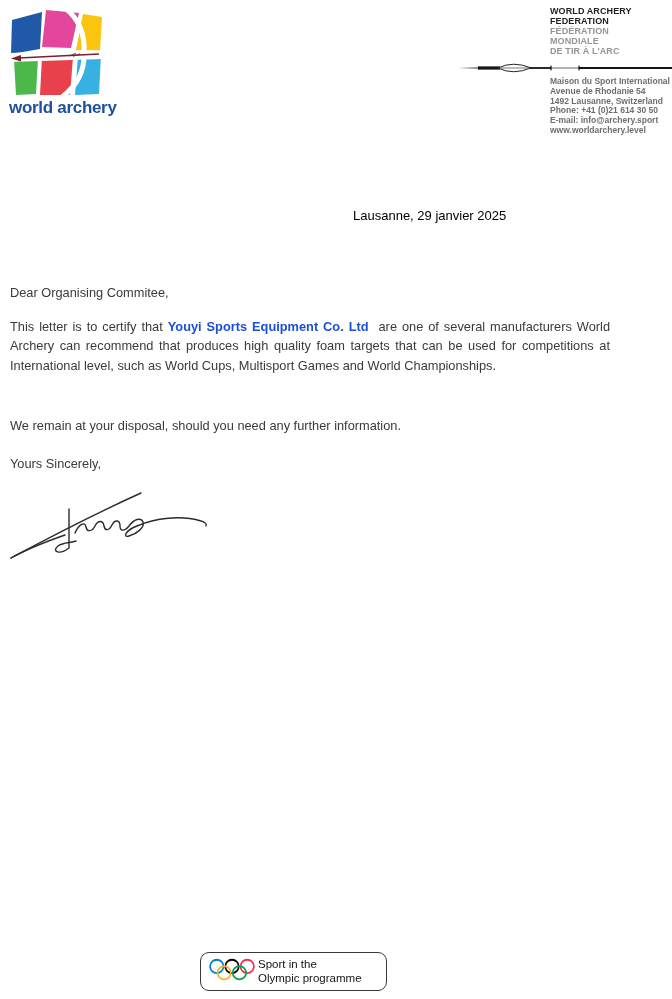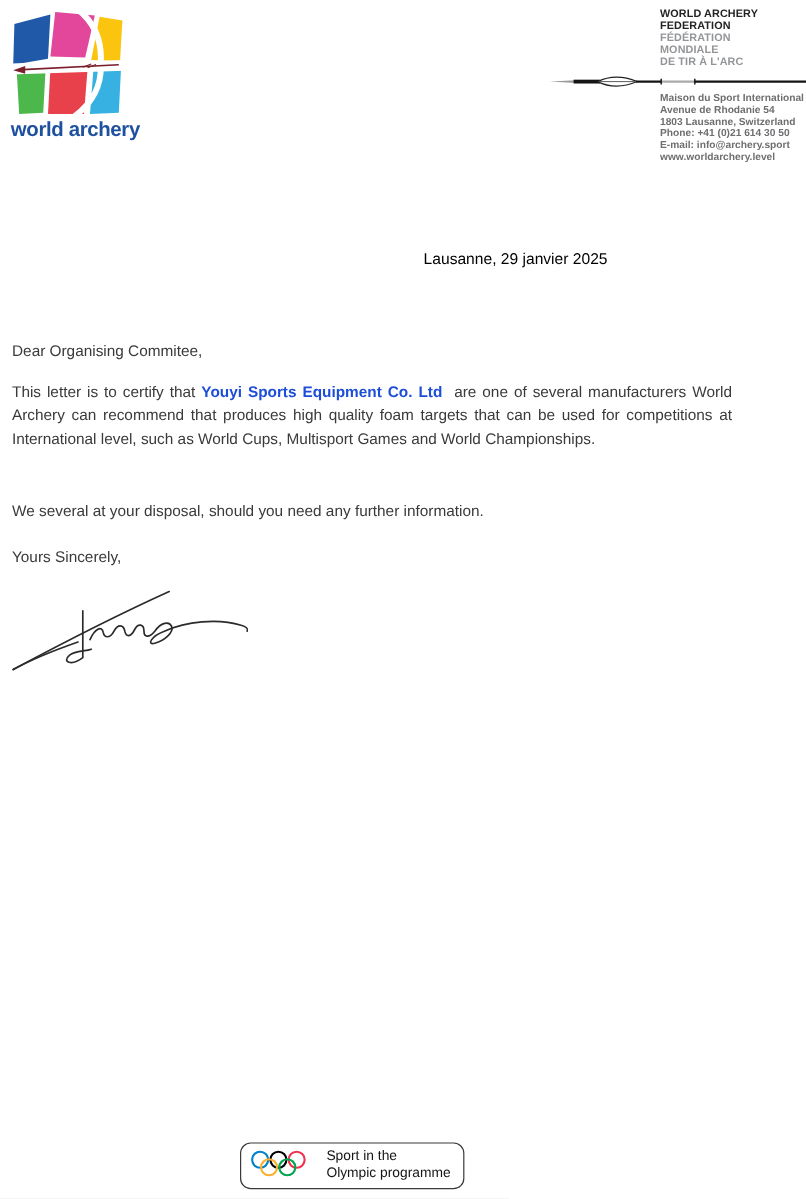--- a/index.html
+++ b/index.html
@@ -36,21 +36,21 @@
   .paragraph b{color:#1d4ed8;}
   .closing{left:10px;top:418px;font-size:12.8px;color:#3a3a3a;}
   .valediction{left:10px;top:456px;font-size:12.8px;color:#3a3a3a;}
   .signature-svg{left:3px;top:486px;width:212px;height:86px;}
   .signer{left:10px;top:588px;font-size:12.8px;line-height:19.4px;color:#3a3a3a;}
   .signer span{display:block;}
   
   .footer-box{
     left:200px;top:952px;width:187px;height:39px;
     border:1.2px solid #3a3a3a;border-radius:9px;
-    display:flex;align-items:center;gap:17px;
+    display:flex;align-items:center;gap:3px;
     padding-left:8px;box-sizing:border-box;
     background:#fff;
   }
   .rings-svg{width:46px;height:30px;flex:0 0 auto;}
   .oly-label{font-size:11.5px;line-height:13.5px;color:#141414;}
   .oly-label span{display:block;}
 </style>
 </head>
 <body>
 
@@ -88,35 +88,35 @@
     <line x1="75" y1="8" x2="96" y2="8" stroke="#141414" stroke-width="1.8"></line>
     <line x1="96" y1="8" x2="124" y2="8" stroke="#aaaaaa" stroke-width="1.8"></line>
     <line x1="124" y1="8" x2="217" y2="8" stroke="#141414" stroke-width="1.8"></line>
     <rect x="95.4" y="5.6" width="1.2" height="4.8" fill="#141414"></rect>
     <rect x="123.4" y="5.6" width="1.2" height="4.8" fill="#141414"></rect>
   </svg>
 
   <div class="abs address">
     <span>Maison du Sport International</span>
     <span>Avenue de Rhodanie 54</span>
-    <span>1803 Lausanne, Switzerland</span>
+    <span>1492 Lausanne, Switzerland</span>
     <span>Phone: +41 (0)21 614 30 50</span>
     <span>E-mail: info@archery.sport</span>
     <span>www.worldarchery.level</span>
   </div>
 
   <div class="abs dateline">Lausanne, 29 janvier 2025</div>
 
   <div class="abs salutation">Dear Organising Commitee,</div>
 
   <p class="abs paragraph" style="margin:0;">
     <span>This letter is to certify that </span><b>Youyi Sports Equipment Co. Ltd</b><span>&nbsp; are one of several manufacturers World Archery can recommend that produces high quality foam targets that can be used for competitions at International level, such as World Cups, Multisport Games and World Championships.</span>
   </p>
 
-  <div class="abs closing">We several at your disposal, should you need any further information.</div>
+  <div class="abs closing">We remain at your disposal, should you need any further information.</div>
 
   <div class="abs valediction">Yours Sincerely,</div>
 
   <svg class="abs signature-svg" viewBox="0 0 212 86" xmlns="http://www.w3.org/2000/svg">
     <g stroke="#2b2b2b" stroke-width="1.4" fill="none" stroke-linecap="round">
       <path d="M8,72 C36,57 96,26 138,7"></path>
       <path d="M8,72 C24,63 42,56 62,49"></path>
       <path d="M66,23 C66,37 66,52 66,62 C57,69 48,66 55,60 C60,56 68,57 73,55"></path>
       <path d="M72,47 C76,38 82,35 83,41 C84,46 89,46 92,40 C95,34 100,34 101,40 C102,45 106,45 109,39 C112,33 117,34 117,40 C117,45 121,46 126,40 C131,33 138,31 140,36 C142,41 134,48 126,50 C119,52 123,44 134,40 C152,32 178,29 198,35 C202,36 204,38 203,40"></path>
     </g>

